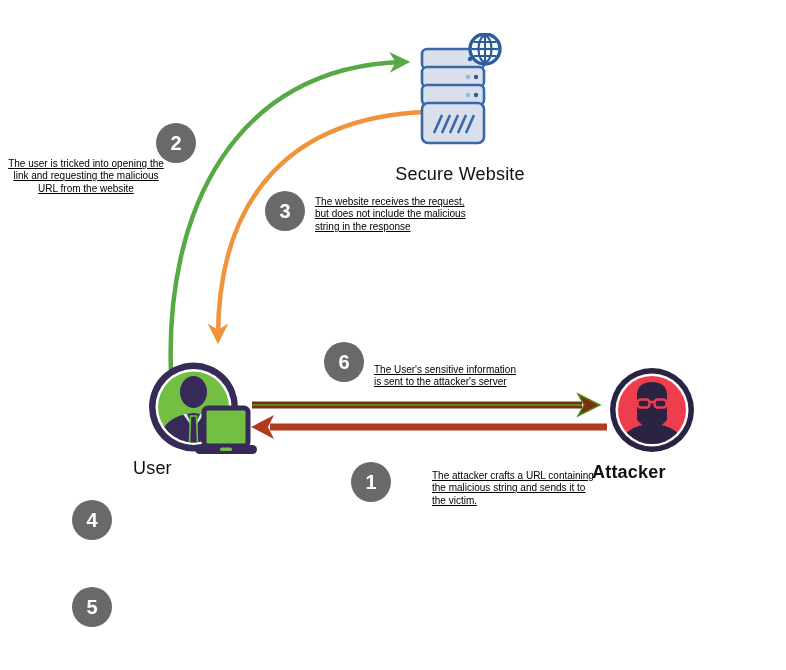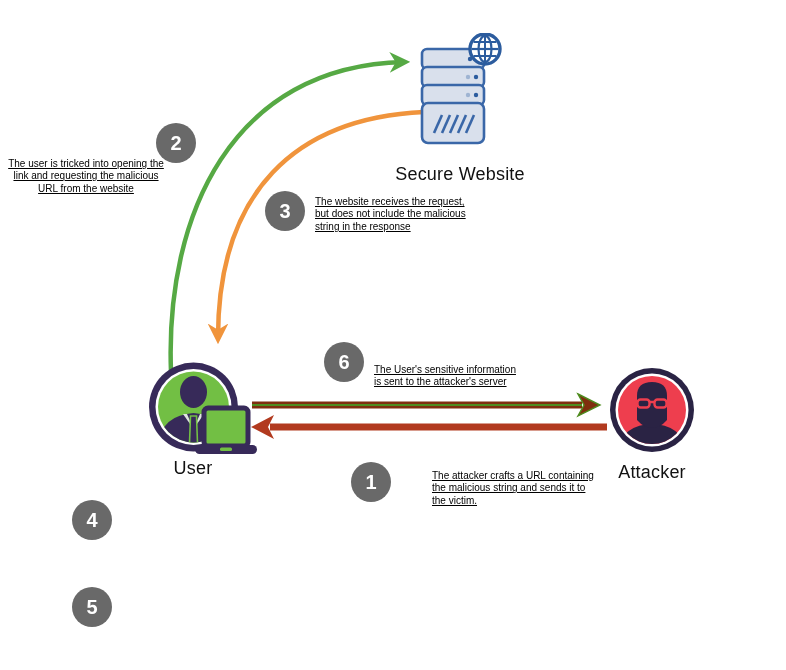--- a/index.html
+++ b/index.html
@@ -7,22 +7,22 @@
     position:relative;width:786px;height:670px;background:#ffffff;overflow:hidden;
     font-family:"Liberation Sans", sans-serif;color:#2b2b2b;
   }
   .arrow-layer{position:absolute;left:0;top:0;width:786px;height:670px;}
   .actor{position:absolute;text-align:center;}
   .actor-label{
     font-size:18px;color:#111;letter-spacing:.2px;
     font-family:"Liberation Sans", sans-serif;
   }
   .server-label{position:absolute;left:370px;top:146px;width:180px;text-align:center;margin-top:18px;}
-  .user-label{position:absolute;left:133px;top:458px;width:120px;text-align:center;}
-  .attacker-label{position:absolute;left:592px;top:462px;width:120px;text-align:center;}
+  .user-label{position:absolute;left:133px;top:458px;width:120px;}
+  .attacker-label{position:absolute;left:592px;top:462px;width:120px;text-align:left;font-weight:bold;}
   .step-badge{
     position:absolute;width:40px;height:40px;border-radius:50%;
     background:#696969;color:#fff;font-weight:bold;font-size:20px;
     display:flex;align-items:center;justify-content:center;
   }
   .step-text{
     position:absolute;font-size:10px;line-height:1.24;color:#000000;text-decoration:underline;
   }
   .centered{text-align:center;}
 </style>

